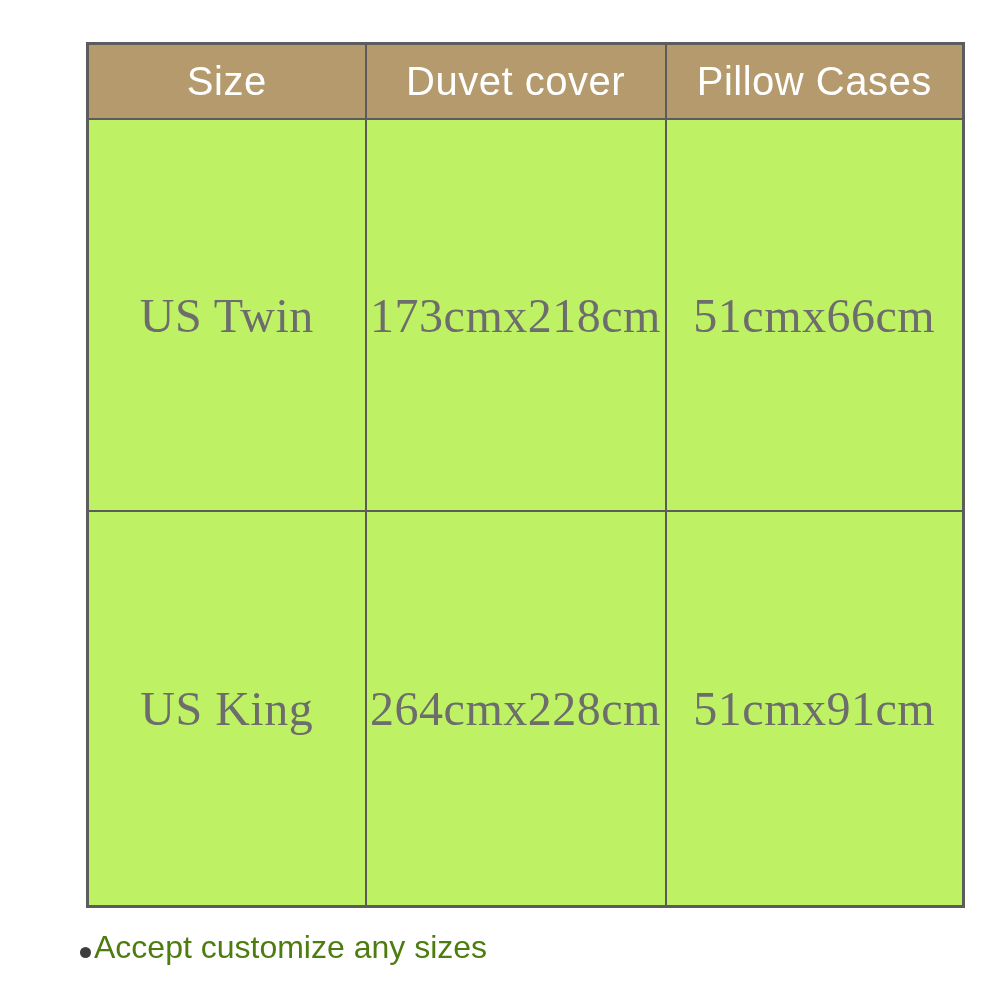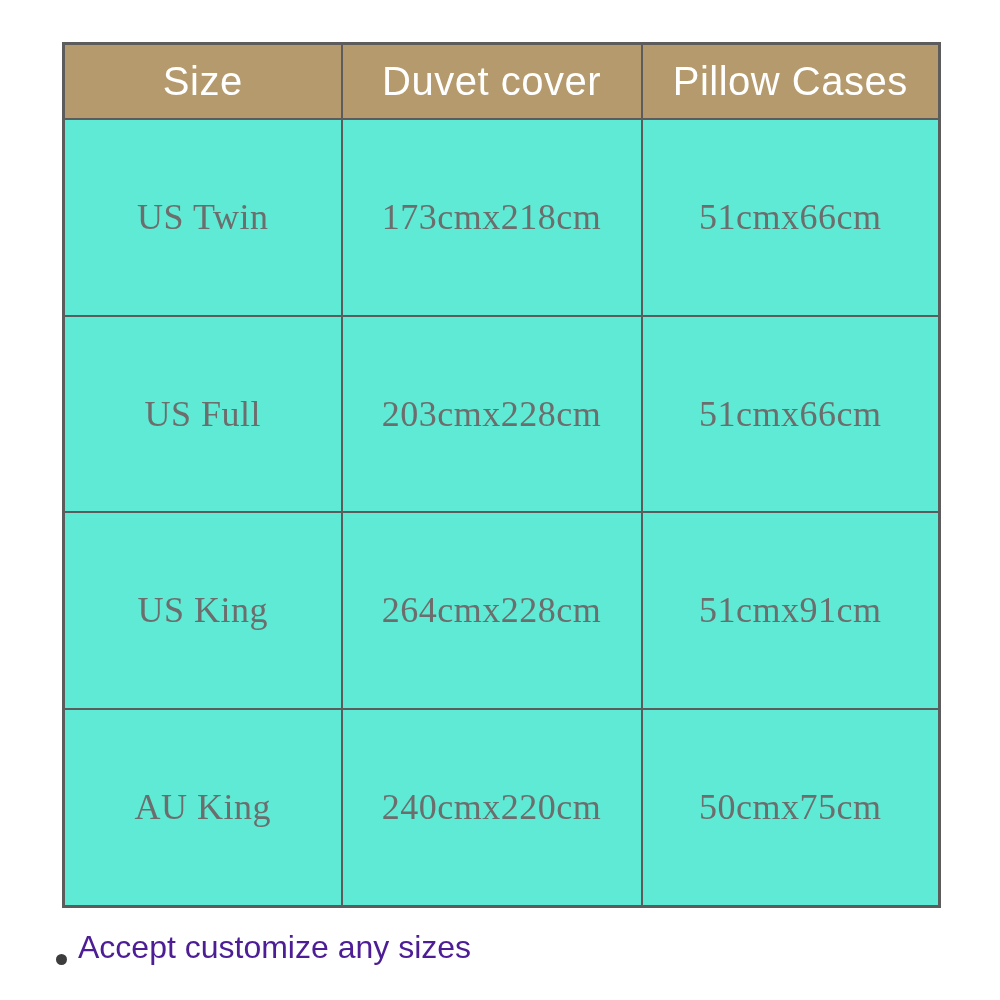--- a/index.html
+++ b/index.html
@@ -9,20 +9,21 @@
     height: 1000px;
     background: #ffffff;
     font-family: "Liberation Sans", sans-serif;
     overflow: hidden;
   }
   .page {
     position: relative;
     width: 976px;
     height: 1000px;
     background: #ffffff;
+    margin-left: 24px;
   }
   table.size-table {
     position: absolute;
     left: 62px;
     top: 42px;
     width: 876px;
     height: 866px;
     border-collapse: collapse;
     table-layout: fixed;
     border: 3px solid #5c5c5c;
@@ -37,37 +38,36 @@
   }
   table.size-table th {
     background: #b49a6c;
     color: #ffffff;
     font-size: 40px;
     font-weight: normal;
     letter-spacing: 0.5px;
     height: 73px;
   }
   table.size-table td {
-    background: #5eead4;
+    background: #bef264;
     font-family: "Liberation Serif", serif;
-    font-size: 36px;
+    font-size: 48px;
     color: #6d6d6d;
     letter-spacing: 0.5px;
     height: 64px;
   }
   .note {
     position: absolute;
     left: 56px;
     top: 930px;
     display: flex;
-    align-items: flex-end;
-    color: #4c1d95;
+    align-items: center;
+    color: #4d7c0f;
     font-size: 32px;
     line-height: 1.1;
-    gap: 8px;
   }
   .note .bullet {
     width: 11px;
     height: 11px;
     border-radius: 50%;
     background: #3d3d3d;
     display: inline-block;
     margin-top: 9px;
     margin-right: 3px;
     flex: 0 0 auto;
@@ -91,33 +91,23 @@
         <th>Pillow Cases</th>
       </tr>
     </thead>
     <tbody id="table-body">
         <tr>
           <td>US Twin</td>
           <td>173cmx218cm</td>
           <td>51cmx66cm</td>
         </tr>
         <tr>
-          <td>US Full</td>
-          <td>203cmx228cm</td>
-          <td>51cmx66cm</td>
-        </tr>
-        <tr>
           <td>US King</td>
           <td>264cmx228cm</td>
           <td>51cmx91cm</td>
-        </tr>
-        <tr>
-          <td>AU King</td>
-          <td>240cmx220cm</td>
-          <td>50cmx75cm</td>
         </tr>
       </tbody>
   </table>
 
   <div class="note">
     <span class="bullet"></span>
     <span>Accept customize any sizes</span>
   </div>
 
 </div>

